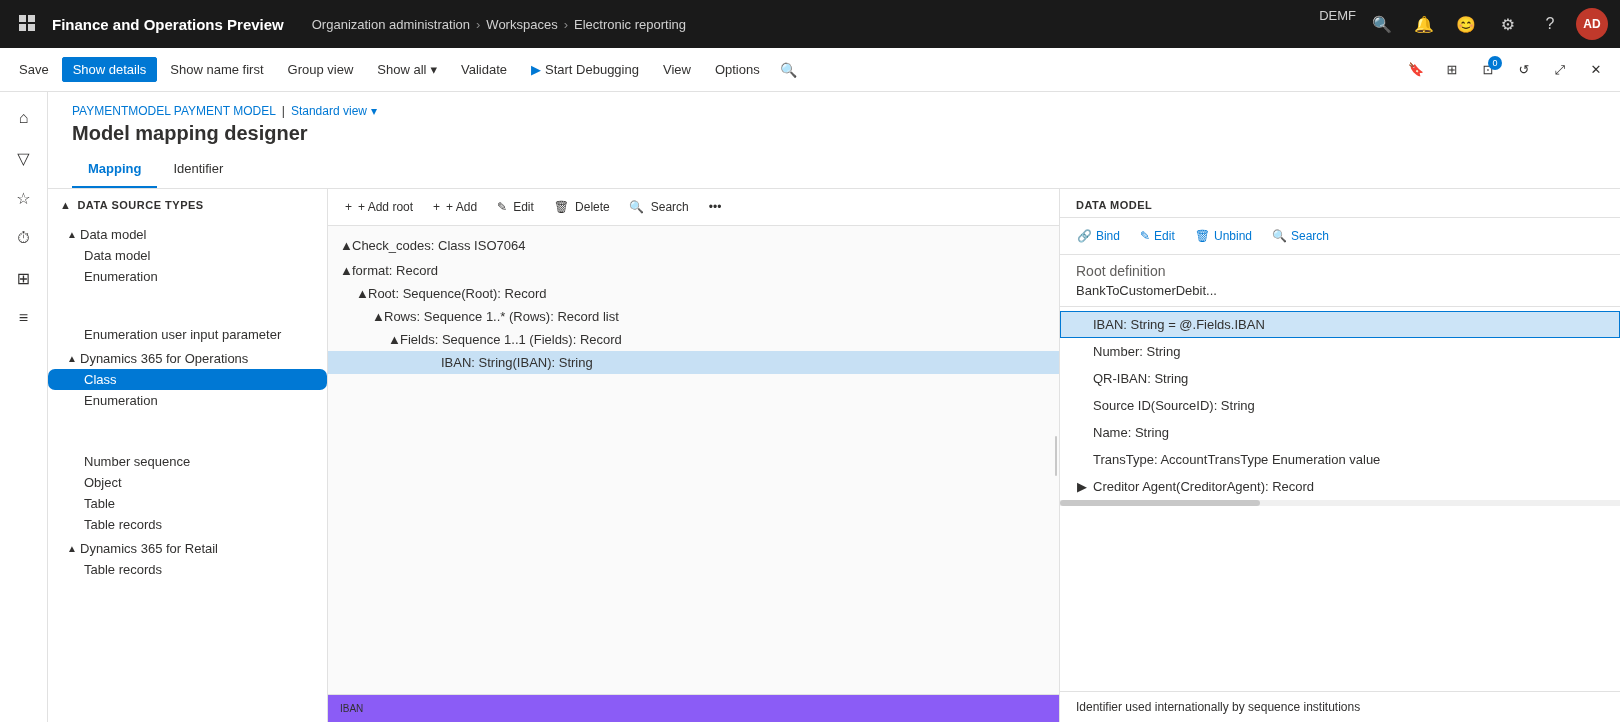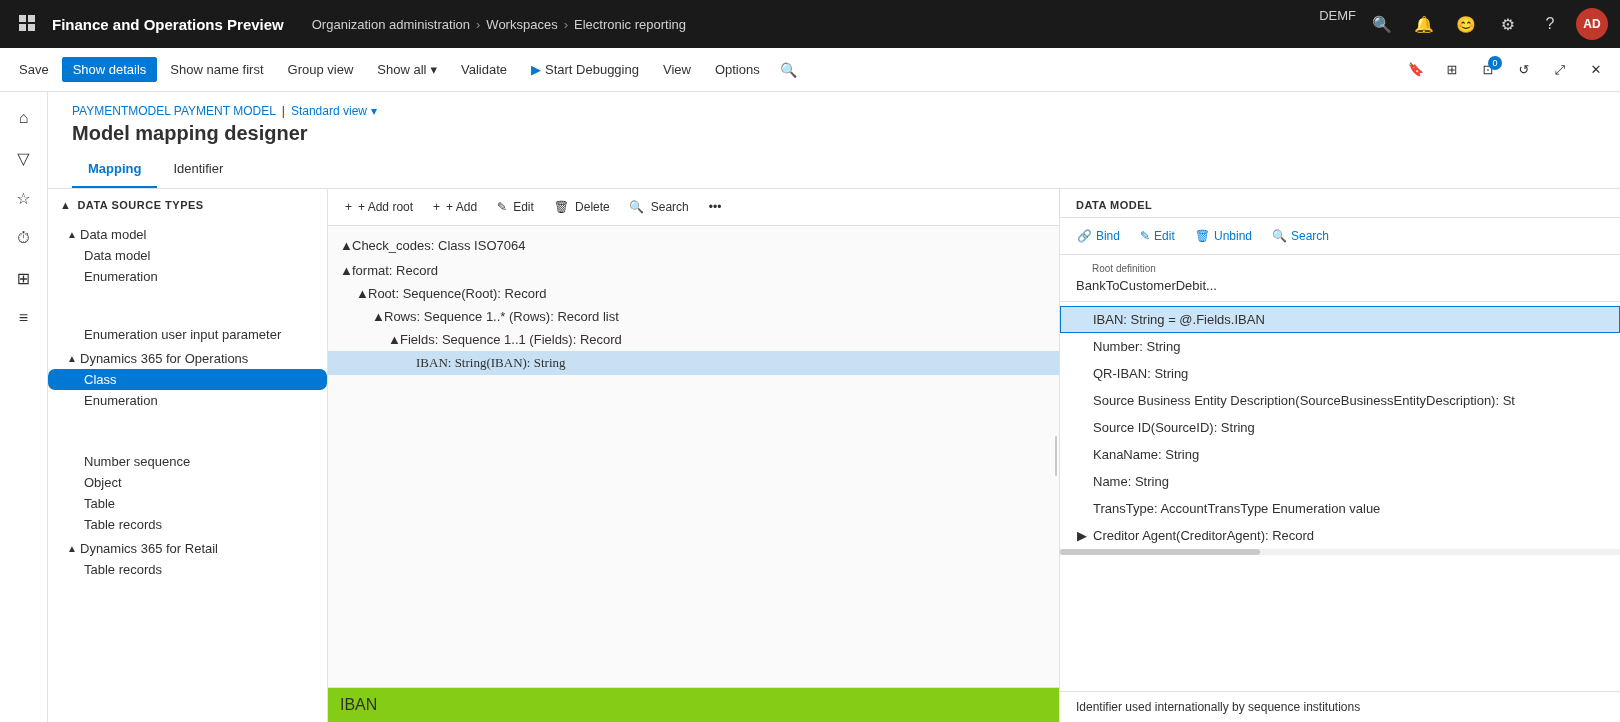--- a/index.html
+++ b/index.html
@@ -71,33 +71,33 @@
     .tree-item-label { flex: 1; }
 
     
     .middle-panel { flex: 1; background: #fafafa; border-right: 1px solid #e1e1e1; display: flex; flex-direction: column; overflow: hidden; position: relative; }
     .panel-toolbar { display: flex; align-items: center; gap: 2px; padding: 6px 8px; border-bottom: 1px solid #e1e1e1; background: #fff; }
     .panel-toolbar-btn { display: flex; align-items: center; gap: 4px; padding: 4px 8px; font-size: 12px; cursor: pointer; border: 1px solid transparent; border-radius: 2px; background: transparent; color: #323130; }
     .panel-content { flex: 1; overflow-y: auto; padding: 8px 0; }
     .data-tree-item { display: flex; align-items: center; padding: 4px 8px 4px 12px; cursor: pointer; font-size: 13px; color: #323130; }
     .data-tree-item.highlighted { background: #c7e0f4; }
     .expand-tri { display: inline-block; width: 12px; cursor: pointer; }
-    .panel-footer { padding: 8px 12px; border-top: 1px solid #e1e1e1; background: #84cc16; font-size: 16px; font-weight: 500; color: #323130; }
+    .panel-footer { padding: 8px 12px; border-top: 1px solid #e1e1e1; background: #8b5cf6; font-size: 10px; font-weight: 500; color: #323130; }
 
     
     .resize-handle { width: 6px; background: transparent; cursor: col-resize; display: flex; align-items: center; justify-content: center; z-index: 10; }
     .resize-handle-inner { width: 2px; height: 40px; background: #c8c8c8; border-radius: 1px; }
 
     
     .right-panel { width: 560px; background: #fff; display: flex; flex-direction: column; overflow: hidden; }
     .right-panel-header { padding: 10px 16px 6px; font-size: 11px; font-weight: 700; color: #323130; letter-spacing: 0.5px; border-bottom: 1px solid #e1e1e1; }
     .right-panel-toolbar { display: flex; align-items: center; gap: 2px; padding: 6px 8px; border-bottom: 1px solid #e1e1e1; }
     .right-panel-toolbar-btn { display: flex; align-items: center; gap: 4px; padding: 4px 8px; font-size: 12px; cursor: pointer; border: 1px solid transparent; border-radius: 2px; background: transparent; color: #0078d4; }
     .root-def-section { padding: 8px 16px; border-bottom: 1px solid #e1e1e1; }
-    .root-def-label { font-size: 10px; color: #605e5c; margin-bottom: 4px; margin-left: 16px; }
+    .root-def-label { font-size: 14px; color: #605e5c; margin-bottom: 4px; }
     .root-def-value { font-size: 13px; color: #323130; font-weight: 500; }
     .right-tree { flex: 1; overflow-y: auto; padding: 4px 0; }
     .right-tree-item { display: flex; align-items: center; padding: 5px 12px 5px 16px; cursor: pointer; font-size: 13px; color: #323130; border: 1px solid transparent; }
     .right-tree-item.selected { background: #cce4f7; border-color: #0078d4; }
     .right-panel-footer { padding: 8px 16px; border-top: 1px solid #e1e1e1; font-size: 12px; color: #323130; }
     .scrollbar-track { height: 6px; background: #f0f0f0; margin: 0; }
     .scrollbar-thumb { height: 6px; width: 200px; background: #c8c8c8; border-radius: 3px; margin-left: 0; }
   </style>
 </head>
 <body>
@@ -287,21 +287,21 @@
             <span>Root: Sequence(Root): Record</span>
           </div>
           <div class="data-tree-item" style="padding-left: 44px;">
             <span class="expand-tri">▲</span>
             <span>Rows: Sequence 1..* (Rows): Record list</span>
           </div>
           <div class="data-tree-item" style="padding-left: 60px;">
             <span class="expand-tri">▲</span>
             <span>Fields: Sequence 1..1 (Fields): Record</span>
           </div>
-          <div class="data-tree-item highlighted" style="padding-left: 88px; font-family: Liberation Serif, serif;">
+          <div class="data-tree-item highlighted" style="padding-left: 113px;">
             <span>IBAN: String(IBAN): String</span>
           </div>
         </div>
 
         <div class="resize-handle" style="position: absolute; right: 0; top: 0; bottom: 0; width: 6px;">
           <div class="resize-handle-inner"></div>
         </div>
         <div class="panel-footer">IBAN</div>
       </div>
 
@@ -337,29 +337,21 @@
           <div class="right-tree-item">
             <span style="display:inline-block; width:16px;"></span>
             <span>Number: String</span>
           </div>
           <div class="right-tree-item">
             <span style="display:inline-block; width:16px;"></span>
             <span>QR-IBAN: String</span>
           </div>
           <div class="right-tree-item">
             <span style="display:inline-block; width:16px;"></span>
-            <span>Source Business Entity Description(SourceBusinessEntityDescription): St</span>
-          </div>
-          <div class="right-tree-item">
-            <span style="display:inline-block; width:16px;"></span>
             <span>Source ID(SourceID): String</span>
-          </div>
-          <div class="right-tree-item">
-            <span style="display:inline-block; width:16px;"></span>
-            <span>KanaName: String</span>
           </div>
           <div class="right-tree-item">
             <span style="display:inline-block; width:16px;"></span>
             <span>Name: String</span>
           </div>
           <div class="right-tree-item">
             <span style="display:inline-block; width:16px;"></span>
             <span>TransType: AccountTransType Enumeration value</span>
           </div>
           <div class="right-tree-item">

